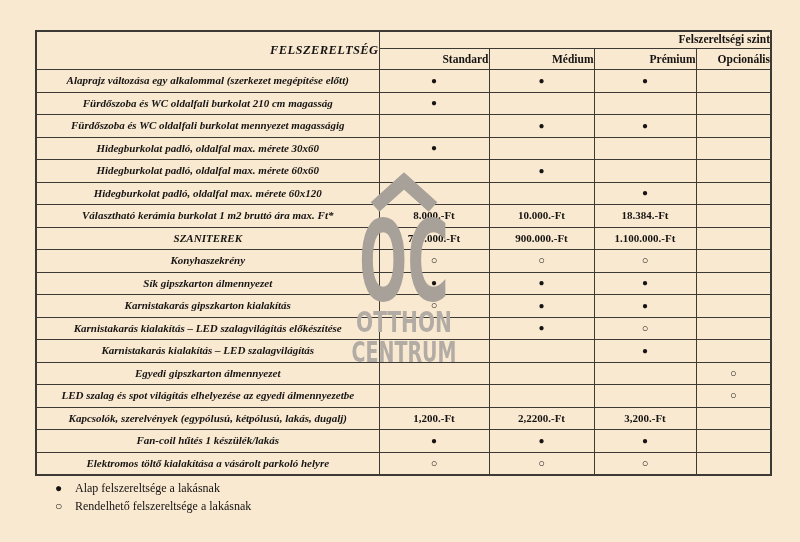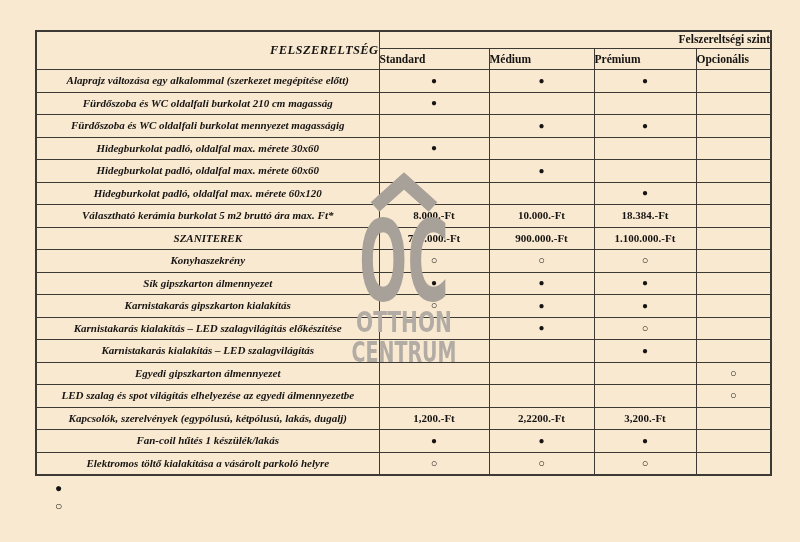--- a/index.html
+++ b/index.html
@@ -38,21 +38,21 @@
     text-align:right;
     letter-spacing:.4px;
   }
   th.group{
     font:bold 11.5px "Liberation Serif", serif;
     text-align:right;
     height:16px;
   }
   tr.cols-row th{
     font:bold 11.5px "Liberation Serif", serif;
-    text-align:left;
+    text-align:right;
     height:20px;
   }
   tbody td{height:21.5px;}
   td.label{
     font:bold italic 11px "Liberation Serif", serif;
     padding-left:7px;
     text-align:center;
     margin-left:31px;
   }
   td.val{
@@ -147,21 +147,21 @@
           <td class="val"></td>
         </tr>
         <tr>
           <td class="label">Hidegburkolat  padló, oldalfal max. mérete 60x120</td>
           <td class="val"></td>
           <td class="val"></td>
           <td class="val dot">●</td>
           <td class="val"></td>
         </tr>
         <tr>
-          <td class="label">Választható kerámia burkolat 5 m2 bruttó ára max. Ft*</td>
+          <td class="label">Választható kerámia burkolat 1 m2 bruttó ára max. Ft*</td>
           <td class="val">8.000.-Ft</td>
           <td class="val">10.000.-Ft</td>
           <td class="val">18.384.-Ft</td>
           <td class="val"></td>
         </tr>
         <tr>
           <td class="label">SZANITEREK</td>
           <td class="val">700.000.-Ft</td>
           <td class="val">900.000.-Ft</td>
           <td class="val">1.100.000.-Ft</td>
@@ -236,19 +236,21 @@
           <td class="val ring">○</td>
           <td class="val ring">○</td>
           <td class="val"></td>
         </tr>
       </tbody>
   </table>
 
   <div class="legend">
     <div class="legend-row">
       <span class="sym">●</span>
+      <span>Alap felszereltsége a lakásnak</span>
     </div>
     <div class="legend-row">
       <span class="sym">○</span>
+      <span>Rendelhető felszereltsége a lakásnak</span>
     </div>
   </div>
 
 </div>
 
 </body></html>

